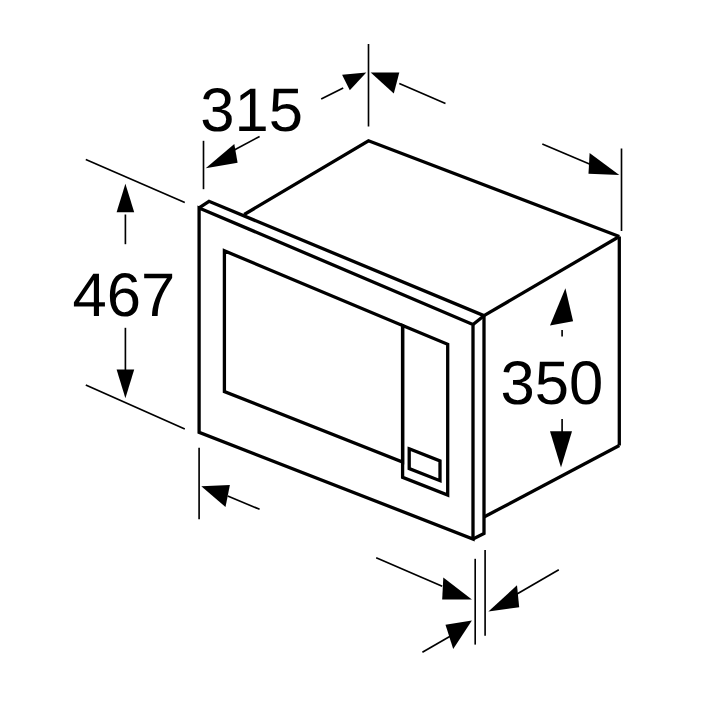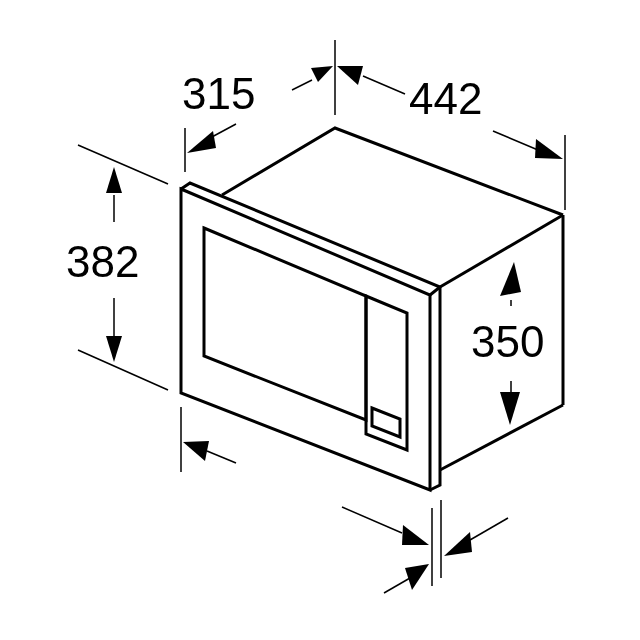--- a/index.html
+++ b/index.html
@@ -1,21 +1,21 @@
 <!DOCTYPE html>
 <html><head>
   <meta charset="utf-8">
   <style>
     html, body { margin: 0; padding: 0; background: #ffffff; }
     .canvas { position: relative; width: 640px; height: 640px; background: #ffffff; overflow: hidden; }
     svg { position: absolute; left: 0; top: 0; }
     .dim-label {
       position: absolute;
       font-family: "Liberation Sans", sans-serif;
-      font-size: 44px;
+      font-size: 56px;
       line-height: 1;
       color: #000000;
       letter-spacing: 0px;
     }
   </style>
 </head>
 <body>
 
 <div class="canvas">
   <svg width="640" height="640" viewBox="0 0 640 640" fill="none" stroke="#000" stroke-linejoin="miter" stroke-linecap="butt">
@@ -106,16 +106,15 @@
 
       <polygon points="429,545 403,525 402,545"></polygon>
 
       <polygon points="429,564 405,568 412,590"></polygon>
 
       <polygon points="444,556 470,532 472,552"></polygon>
     </g>
   </svg>
 
   <span class="dim-label" style="left:182px; top:72px;">315</span>
-  <span class="dim-label" style="left:409px; top:77px;">442</span>
-  <span class="dim-label" style="left:66px; top:240px;">382</span>
-  <span class="dim-label" style="left:455px; top:320px;margin-left:16px;">350</span>
+  <span class="dim-label" style="left:66px; top:240px;">467</span>
+  <span class="dim-label" style="left:455px; top:320px;">350</span>
 </div>
 
 </body></html>

